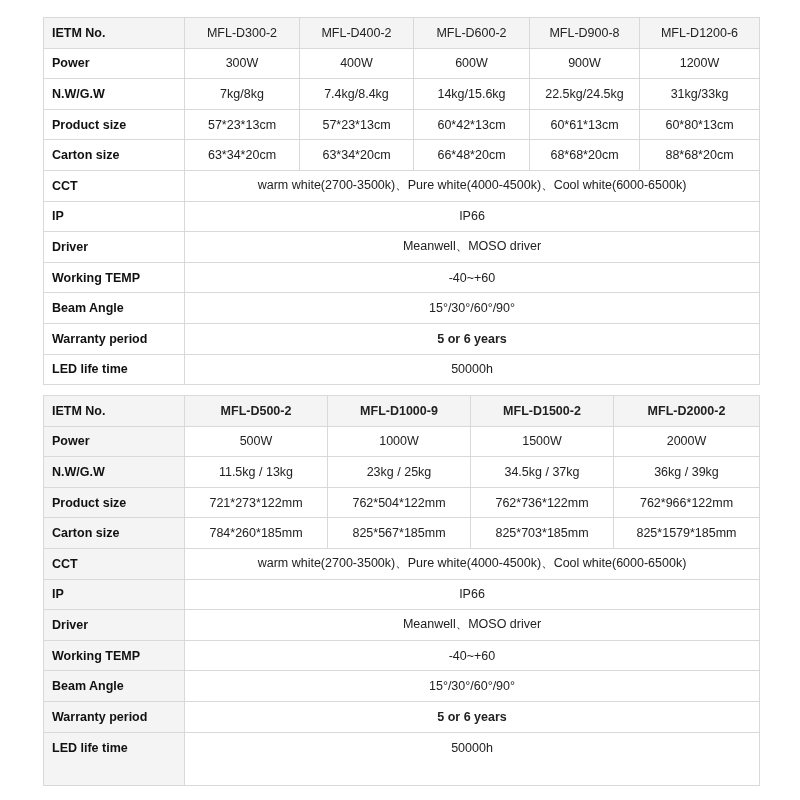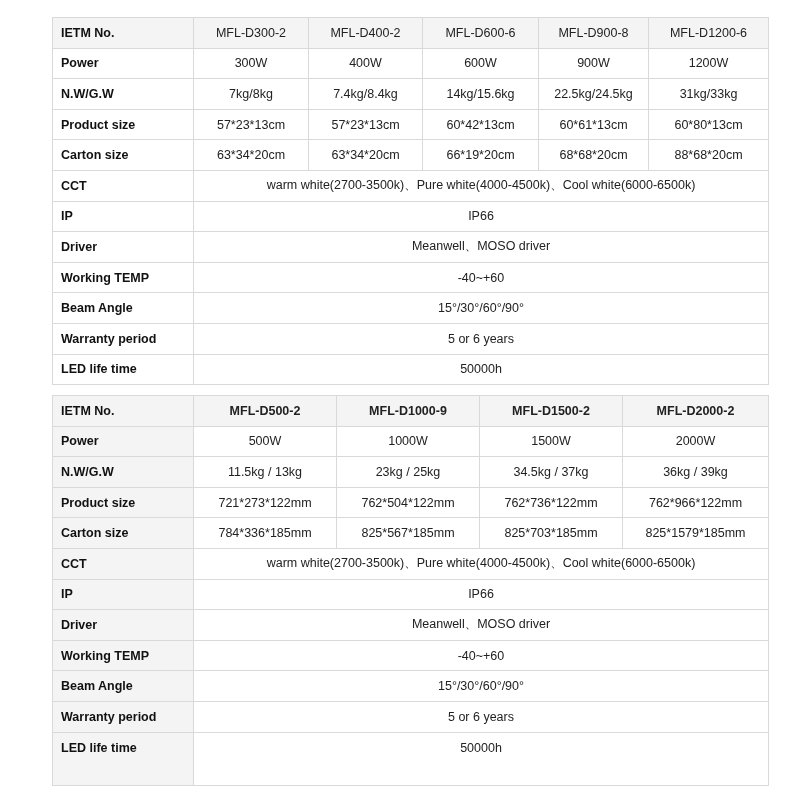--- a/index.html
+++ b/index.html
@@ -1,45 +1,45 @@
 <!DOCTYPE html>
 <html><head>
 <meta charset="utf-8">
 <style>
   html, body { margin:0; padding:0; background:#ffffff; }
   body { width:800px; height:800px; position:relative; font-family:"Liberation Sans", sans-serif; color:#222; }
-  table.spec { position:absolute; left:52px; border-collapse:collapse; table-layout:fixed; font-size:12.5px; }
+  table.spec { position:absolute; left:43px; border-collapse:collapse; table-layout:fixed; font-size:12.5px; }
   table.spec td { border:1px solid #d9d9d9; height:29.6px; padding:0 8px; text-align:center; white-space:nowrap; overflow:hidden; }
   table.spec td.lbl { text-align:left; font-weight:bold; color:#111; }
   table.spec tr.hdr td { background:#f4f4f4; }
   #t1 { top:17px; width:716px; }
   #t2 { top:395px; width:716px; }
   #t2 td.lbl { background:#f4f4f4; }
   #t2 tr.hdr td.val { font-weight:bold; }
-  td.bold { font-weight:normal; }
+  td.bold { font-weight:bold; }
   #t2 tr.last td { height:44px; vertical-align:top; padding-top:8px; }
 </style>
 </head>
 <body>
 
 <table class="spec" id="t1">
   <colgroup>
       <col style="width:141px">
       <col style="width:115px">
       <col style="width:114px">
       <col style="width:116px">
       <col style="width:110px">
       <col style="width:120px">
     </colgroup>
   <tbody>
       <tr class="hdr">
     <td class="lbl">IETM No.</td>
     <td class="val">MFL-D300-2</td>
     <td class="val">MFL-D400-2</td>
-    <td class="val">MFL-D600-6</td>
+    <td class="val">MFL-D600-2</td>
     <td class="val">MFL-D900-8</td>
     <td class="val">MFL-D1200-6</td>
   </tr>
   <tr>
     <td class="lbl">Power</td>
     <td>300W</td>
     <td>400W</td>
     <td>600W</td>
     <td>900W</td>
     <td>1200W</td>
@@ -57,21 +57,21 @@
     <td>57*23*13cm</td>
     <td>57*23*13cm</td>
     <td>60*42*13cm</td>
     <td>60*61*13cm</td>
     <td>60*80*13cm</td>
   </tr>
   <tr>
     <td class="lbl">Carton size</td>
     <td>63*34*20cm</td>
     <td>63*34*20cm</td>
-    <td>66*19*20cm</td>
+    <td>66*48*20cm</td>
     <td>68*68*20cm</td>
     <td>88*68*20cm</td>
   </tr>
   <tr>
         <td class="lbl">CCT</td>
         <td colspan="5">warm white(2700-3500k)、Pure white(4000-4500k)、Cool white(6000-6500k)</td>
       </tr>
   <tr>
         <td class="lbl">IP</td>
         <td colspan="5">IP66</td>
@@ -131,21 +131,21 @@
   </tr>
   <tr>
     <td class="lbl">Product size</td>
     <td>721*273*122mm</td>
     <td>762*504*122mm</td>
     <td>762*736*122mm</td>
     <td>762*966*122mm</td>
   </tr>
   <tr>
     <td class="lbl">Carton size</td>
-    <td>784*336*185mm</td>
+    <td>784*260*185mm</td>
     <td>825*567*185mm</td>
     <td>825*703*185mm</td>
     <td>825*1579*185mm</td>
   </tr>
   <tr>
         <td class="lbl">CCT</td>
         <td colspan="4">warm white(2700-3500k)、Pure white(4000-4500k)、Cool white(6000-6500k)</td>
       </tr>
   <tr>
         <td class="lbl">IP</td>

